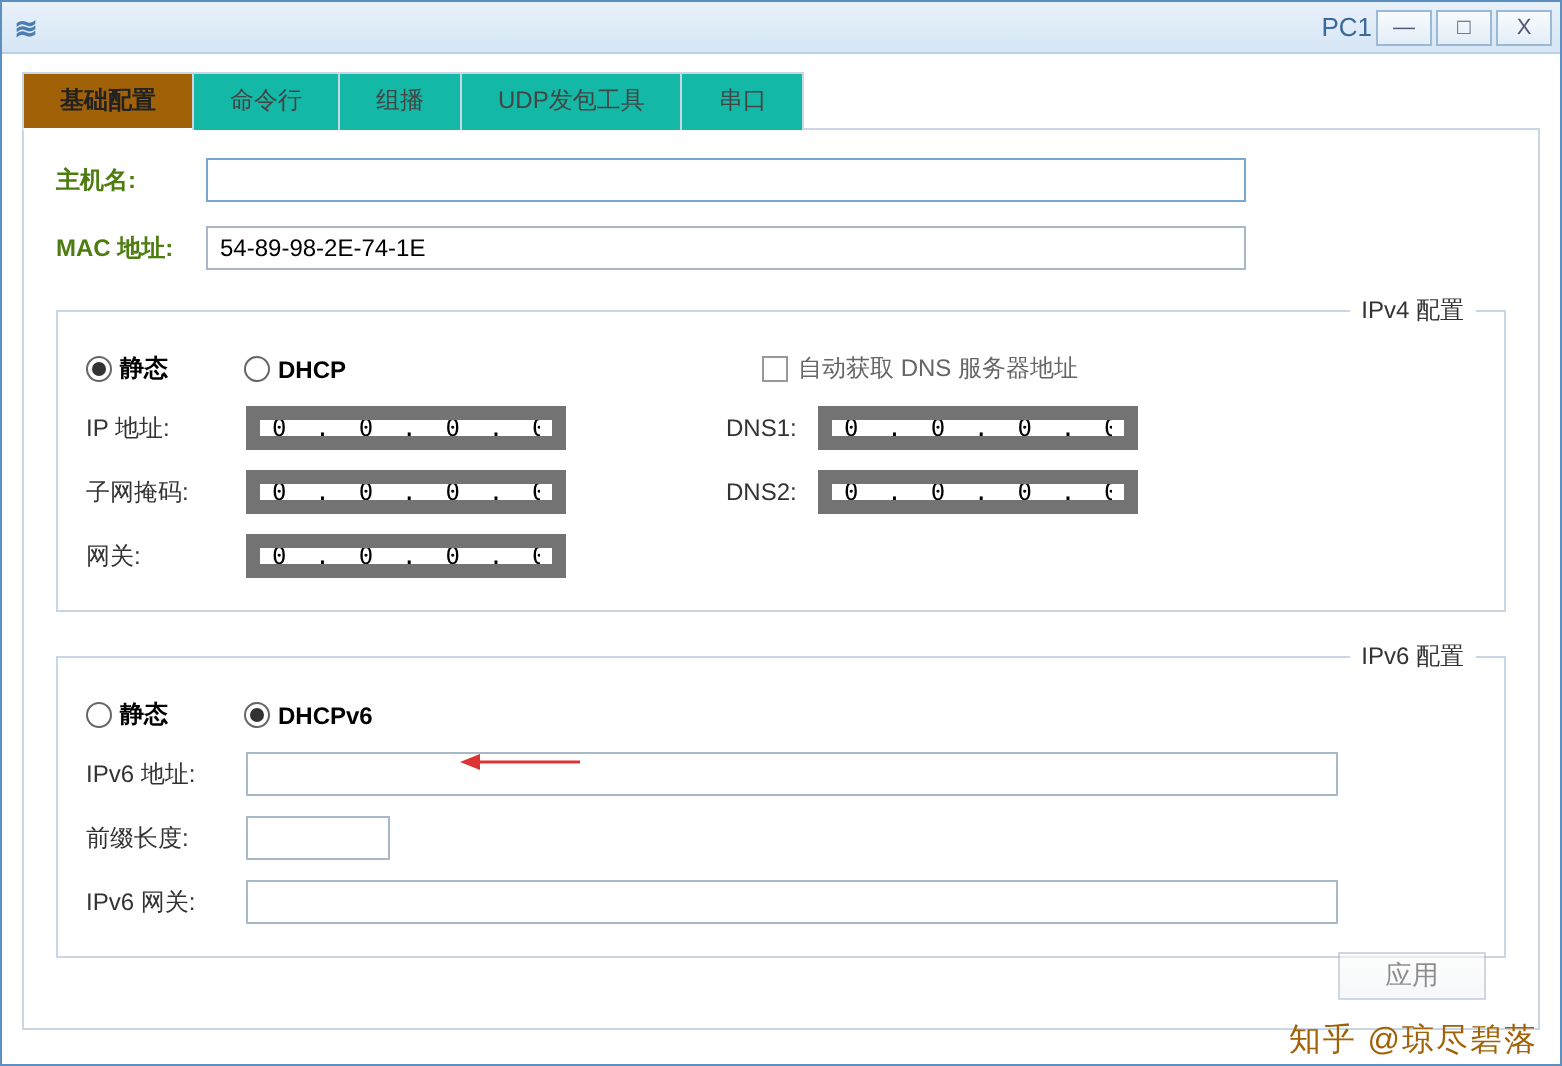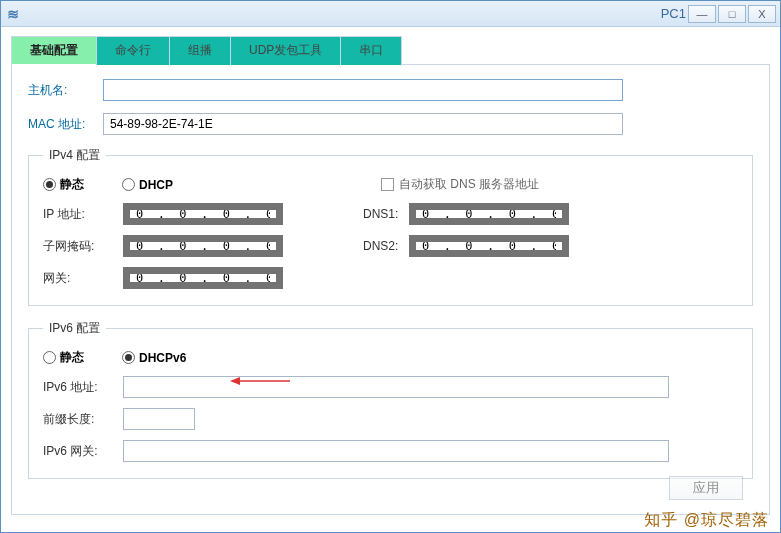--- a/index.html
+++ b/index.html
@@ -9,33 +9,33 @@
 
 .titlebar { height: 26px; background: linear-gradient(#e8f1fa, #d6e6f5); border-bottom: 1px solid #b8d0e6; display: flex; align-items: center; padding: 0 4px; }
 .titlebar .ticon { width: 16px; height: 16px; margin-right: 4px; color: #4a7db0; font-weight: bold; font-size: 14px; display: flex; align-items: center; justify-content: center; }
 .titlebar .title { color: #3a6a9a; font-size: 13px; flex: 1; text-align: right; }
 .titlebar .winbtn { width: 28px; height: 18px; border: 1px solid #9bb8d4; background: linear-gradient(#f8fbfe,#e3edf7); margin-left: 2px; display: flex; align-items: center; justify-content: center; color: #557; font-size: 11px; cursor: pointer; }
 
 .client { padding: 8px 10px 10px 10px; }
 
 .tabs { border-bottom: 1px solid #c9d6e3; display: flex; }
 .tab { padding: 5px 18px; border: 1px solid #c9d6e3; border-bottom: none; background: #14b8a6; margin-right: -1px; color: #444; cursor: pointer; position: relative; top: 1px; }
-.tab.active { background: #86efac; border-bottom: 1px solid #fff; font-weight: bold; color: #222; }
+.tab.active { background: #a16207; border-bottom: 1px solid #fff; font-weight: bold; color: #222; }
 
 .pane { border: 1px solid #c9d6e3; border-top: none; padding: 14px 16px; background: #fff; height: 450px; position: relative; }
 
 .row { display: flex; align-items: center; margin-bottom: 12px; }
-.lbl { width: 75px; color: #0369a1; }
+.lbl { width: 75px; color: #4d7c0f; font-weight: bold; }
 .input-long { width: 520px; height: 22px; border: 1px solid #7aa7d0; padding: 2px 6px; font-size: 12px; }
 .input-med { width: 160px; height: 22px; border: 7px solid #737373; padding: 2px 6px; font-size: 12px; text-align: center; font-family: monospace; }
 .input-prefix { width: 72px; height: 22px; border: 1px solid #a8b8c8; padding: 2px 6px; font-size: 12px; }
 .input-full { width: 546px; height: 22px; border: 1px solid #a8b8c8; padding: 2px 6px; font-size: 12px; }
 
 fieldset { border: 1px solid #c9d6e3; padding: 12px 14px 6px 14px; margin-bottom: 14px; }
-legend { padding: 0 6px; color: #333; }
+legend { padding: 0 6px; color: #333; text-align: right; }
 
 .radios { display: flex; align-items: center; margin-bottom: 10px; gap: 6px; }
 .radio { display: flex; align-items: center; margin-right: 32px; cursor: pointer; font-weight: bold; }
 .radio span.dot { width: 13px; height: 13px; border: 1px solid #666; border-radius: 50%; margin-right: 4px; display: inline-flex; align-items: center; justify-content: center; background: #fff; }
 .radio.selected span.dot::after { content: ""; width: 7px; height: 7px; background: #333; border-radius: 50%; }
 
 .cbx { display: flex; align-items: center; margin-left: 60px; color: #666; }
 .cbx .box { width: 13px; height: 13px; border: 1px solid #999; margin-right: 5px; background: #fff; }
 
 .gridrow { display: flex; align-items: center; margin-bottom: 10px; }

